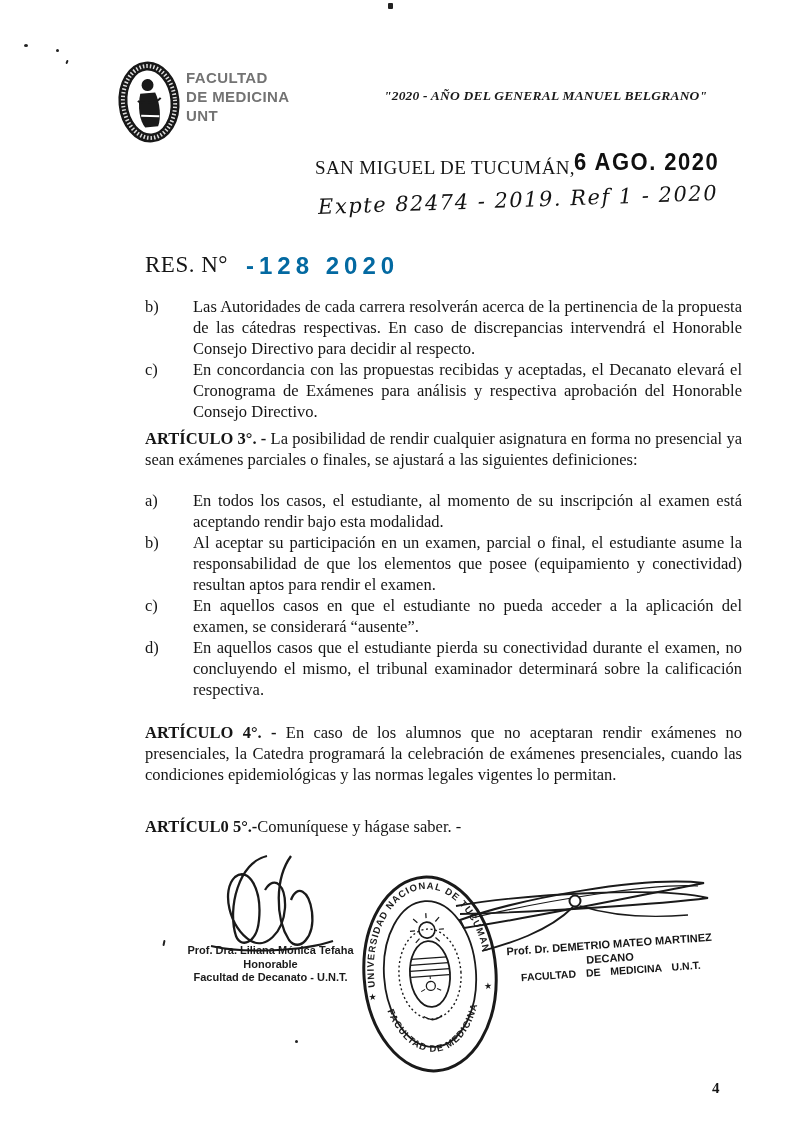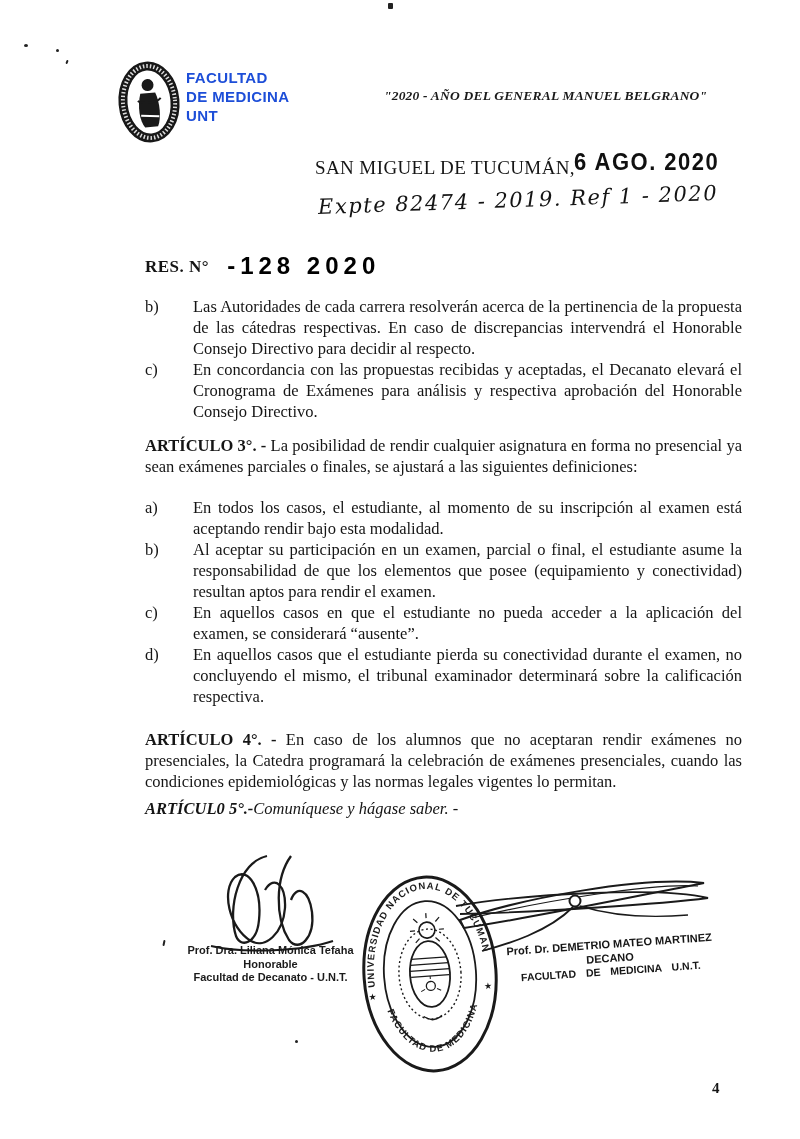--- a/index.html
+++ b/index.html
@@ -1,42 +1,42 @@
 <!DOCTYPE html>
 <html><head>
 <meta charset="utf-8">
 <style>
   html,body{margin:0;padding:0;background:#e8e8e8;}
   .page{position:relative;width:800px;height:1139px;background:#ffffff;overflow:hidden;
         font-family:"Liberation Serif", serif;color:#151515;}
   
   .logo-seal{position:absolute;left:116px;top:60px;width:66px;height:84px;transform:rotate(-5deg);}
   .org-name{position:absolute;left:186px;top:68px;font-family:"Liberation Sans",sans-serif;
-            font-size:15px;font-weight:700;line-height:19px;letter-spacing:.4px;color:#1d4ed8;}
+            font-size:15px;font-weight:700;line-height:19px;letter-spacing:.4px;color:#737373;}
   .motto{position:absolute;left:384px;top:88px;width:340px;font-size:13.5px;font-style:italic;
          font-weight:700;letter-spacing:.2px;color:#1a1a1a;}
   .dateline-city{position:absolute;left:315px;top:157px;font-size:19px;letter-spacing:.4px;}
   .date-stamp{position:absolute;left:574px;top:150px;font-family:"Liberation Sans",sans-serif;
               font-size:22px;font-weight:700;letter-spacing:1.5px;transform:scaleY(1.05);color:#101010;}
   .handwritten{position:absolute;left:318px;top:188px;font-family:"DejaVu Serif",serif;
                font-style:italic;font-size:21px;letter-spacing:1.5px;transform:rotate(-2deg);
                color:#141414;white-space:nowrap;}
   
   .res-line{position:absolute;left:145px;top:252px;}
-  .res-label{font-size:17px;font-weight:700;letter-spacing:.5px;}
+  .res-label{font-size:23px;font-weight:400;letter-spacing:.5px;}
   .res-number{font-family:"Liberation Sans",sans-serif;font-size:24px;font-weight:700;
-              letter-spacing:5px;margin-left:14px;vertical-align:-2px;color:#000000;}
+              letter-spacing:5px;margin-left:14px;vertical-align:-2px;color:#0369a1;}
   
   .body-text{position:absolute;left:145px;top:296px;width:597px;font-size:16.5px;line-height:21px;}
   .li{display:flex;}
   .li-label{flex:0 0 28px;}
   .li-text{flex:1;text-align:justify;margin-left:20px;}
   .art{text-align:justify;}
   .art .lead{font-weight:700;}
-  .mt1{margin-top:13px;} .mt2{margin-top:20px;} .mt3{margin-top:22px;} .mt4{margin-top:6px;font-style:italic;}
+  .mt1{margin-top:6px;} .mt2{margin-top:20px;} .mt3{margin-top:22px;} .mt4{margin-top:31px;}
   
   .sig-left-scribble{position:absolute;left:205px;top:850px;width:135px;height:108px;z-index:3;}
   .sig-left-text{position:absolute;left:168px;top:944px;width:205px;text-align:center;z-index:2;
       font-family:"Liberation Sans",sans-serif;font-size:11px;font-weight:700;line-height:13.5px;color:#1b1b1b;}
   .univ-seal{position:absolute;left:355px;top:868px;width:150px;height:215px;z-index:1;}
   .sig-right-flourish{position:absolute;left:452px;top:868px;width:264px;height:112px;z-index:3;}
   .sig-right-text{position:absolute;left:500px;top:938px;width:220px;text-align:center;z-index:2;
       font-family:"Liberation Sans",sans-serif;font-size:11px;font-weight:700;line-height:13.5px;
       transform:rotate(-4deg);color:#161616;}
   .sig-right-text .l3{font-size:10.5px;word-spacing:7px;}

